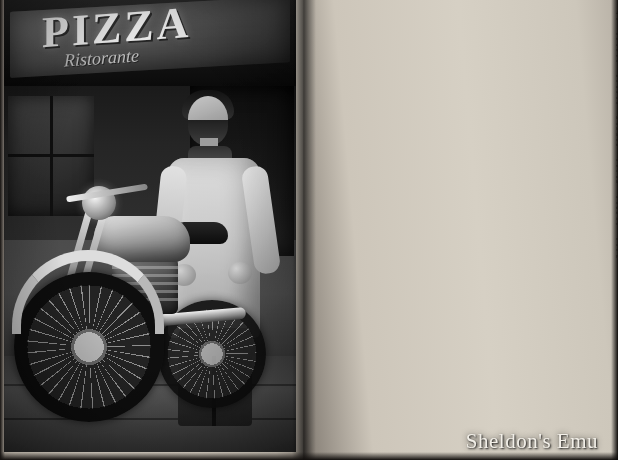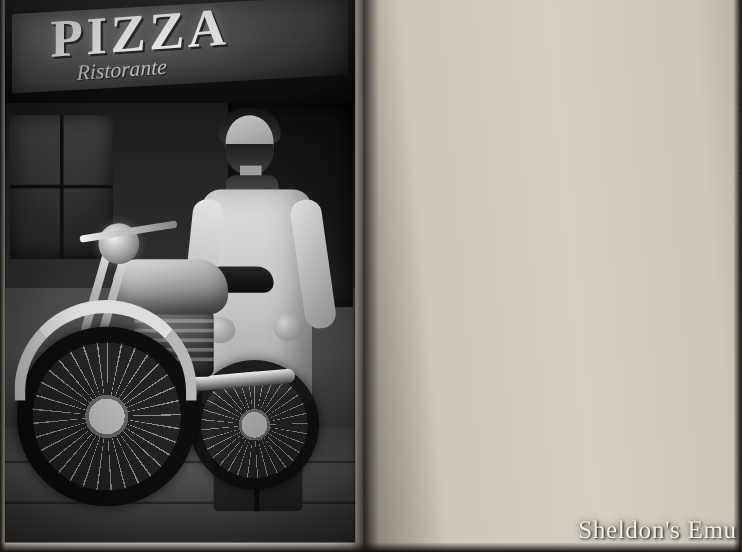--- a/index.html
+++ b/index.html
@@ -293,21 +293,21 @@
     color: #2d2a26;
     text-align: justify;
     -webkit-hyphens: auto; hyphens: auto;
     opacity: 0.92;
   }
   #text-col .col p { margin: 0 0 4px 0; text-indent: 5px; }
 
   
   #watermark {
     position: absolute;
-    right: 4px; bottom: 6px;
+    right: 20px; bottom: 6px;
     font-family: "Liberation Serif", serif;
     font-size: 21px;
     color: #f2efe8;
     text-shadow: 1px 1px 2px rgba(0,0,0,0.85), 0 0 6px rgba(0,0,0,0.6);
     letter-spacing: .5px;
   }
 </style>
 </head>
 <body>
 

